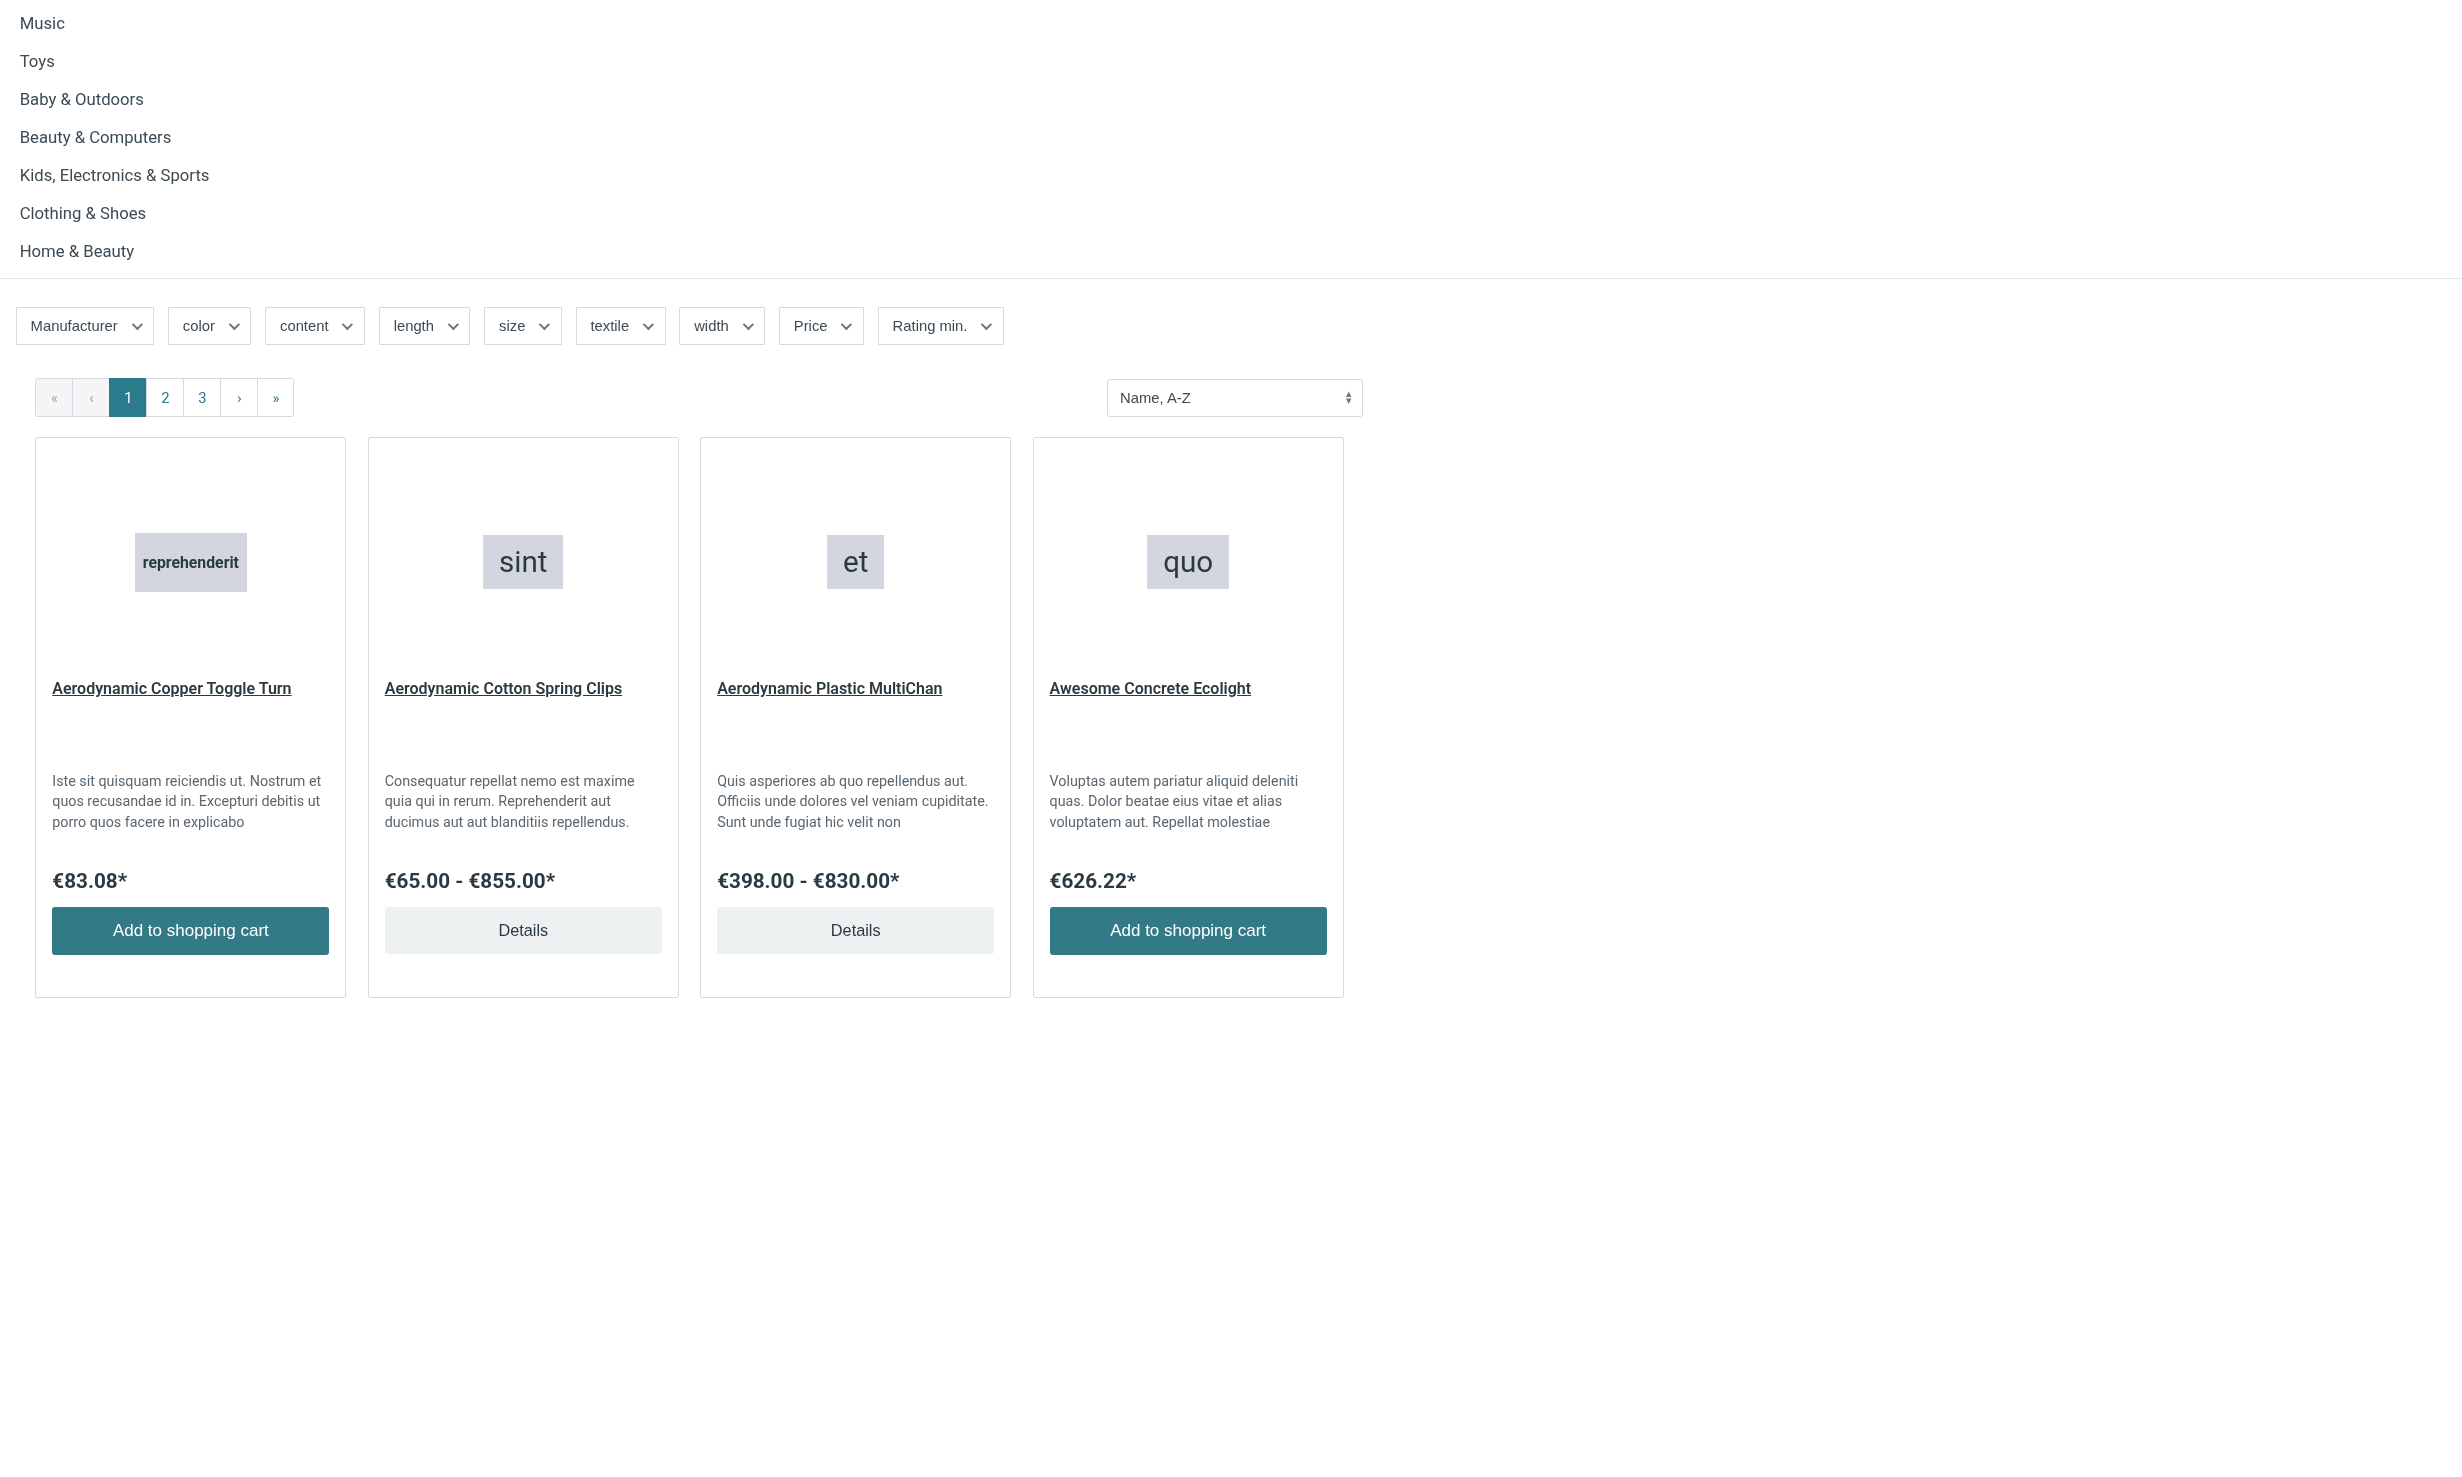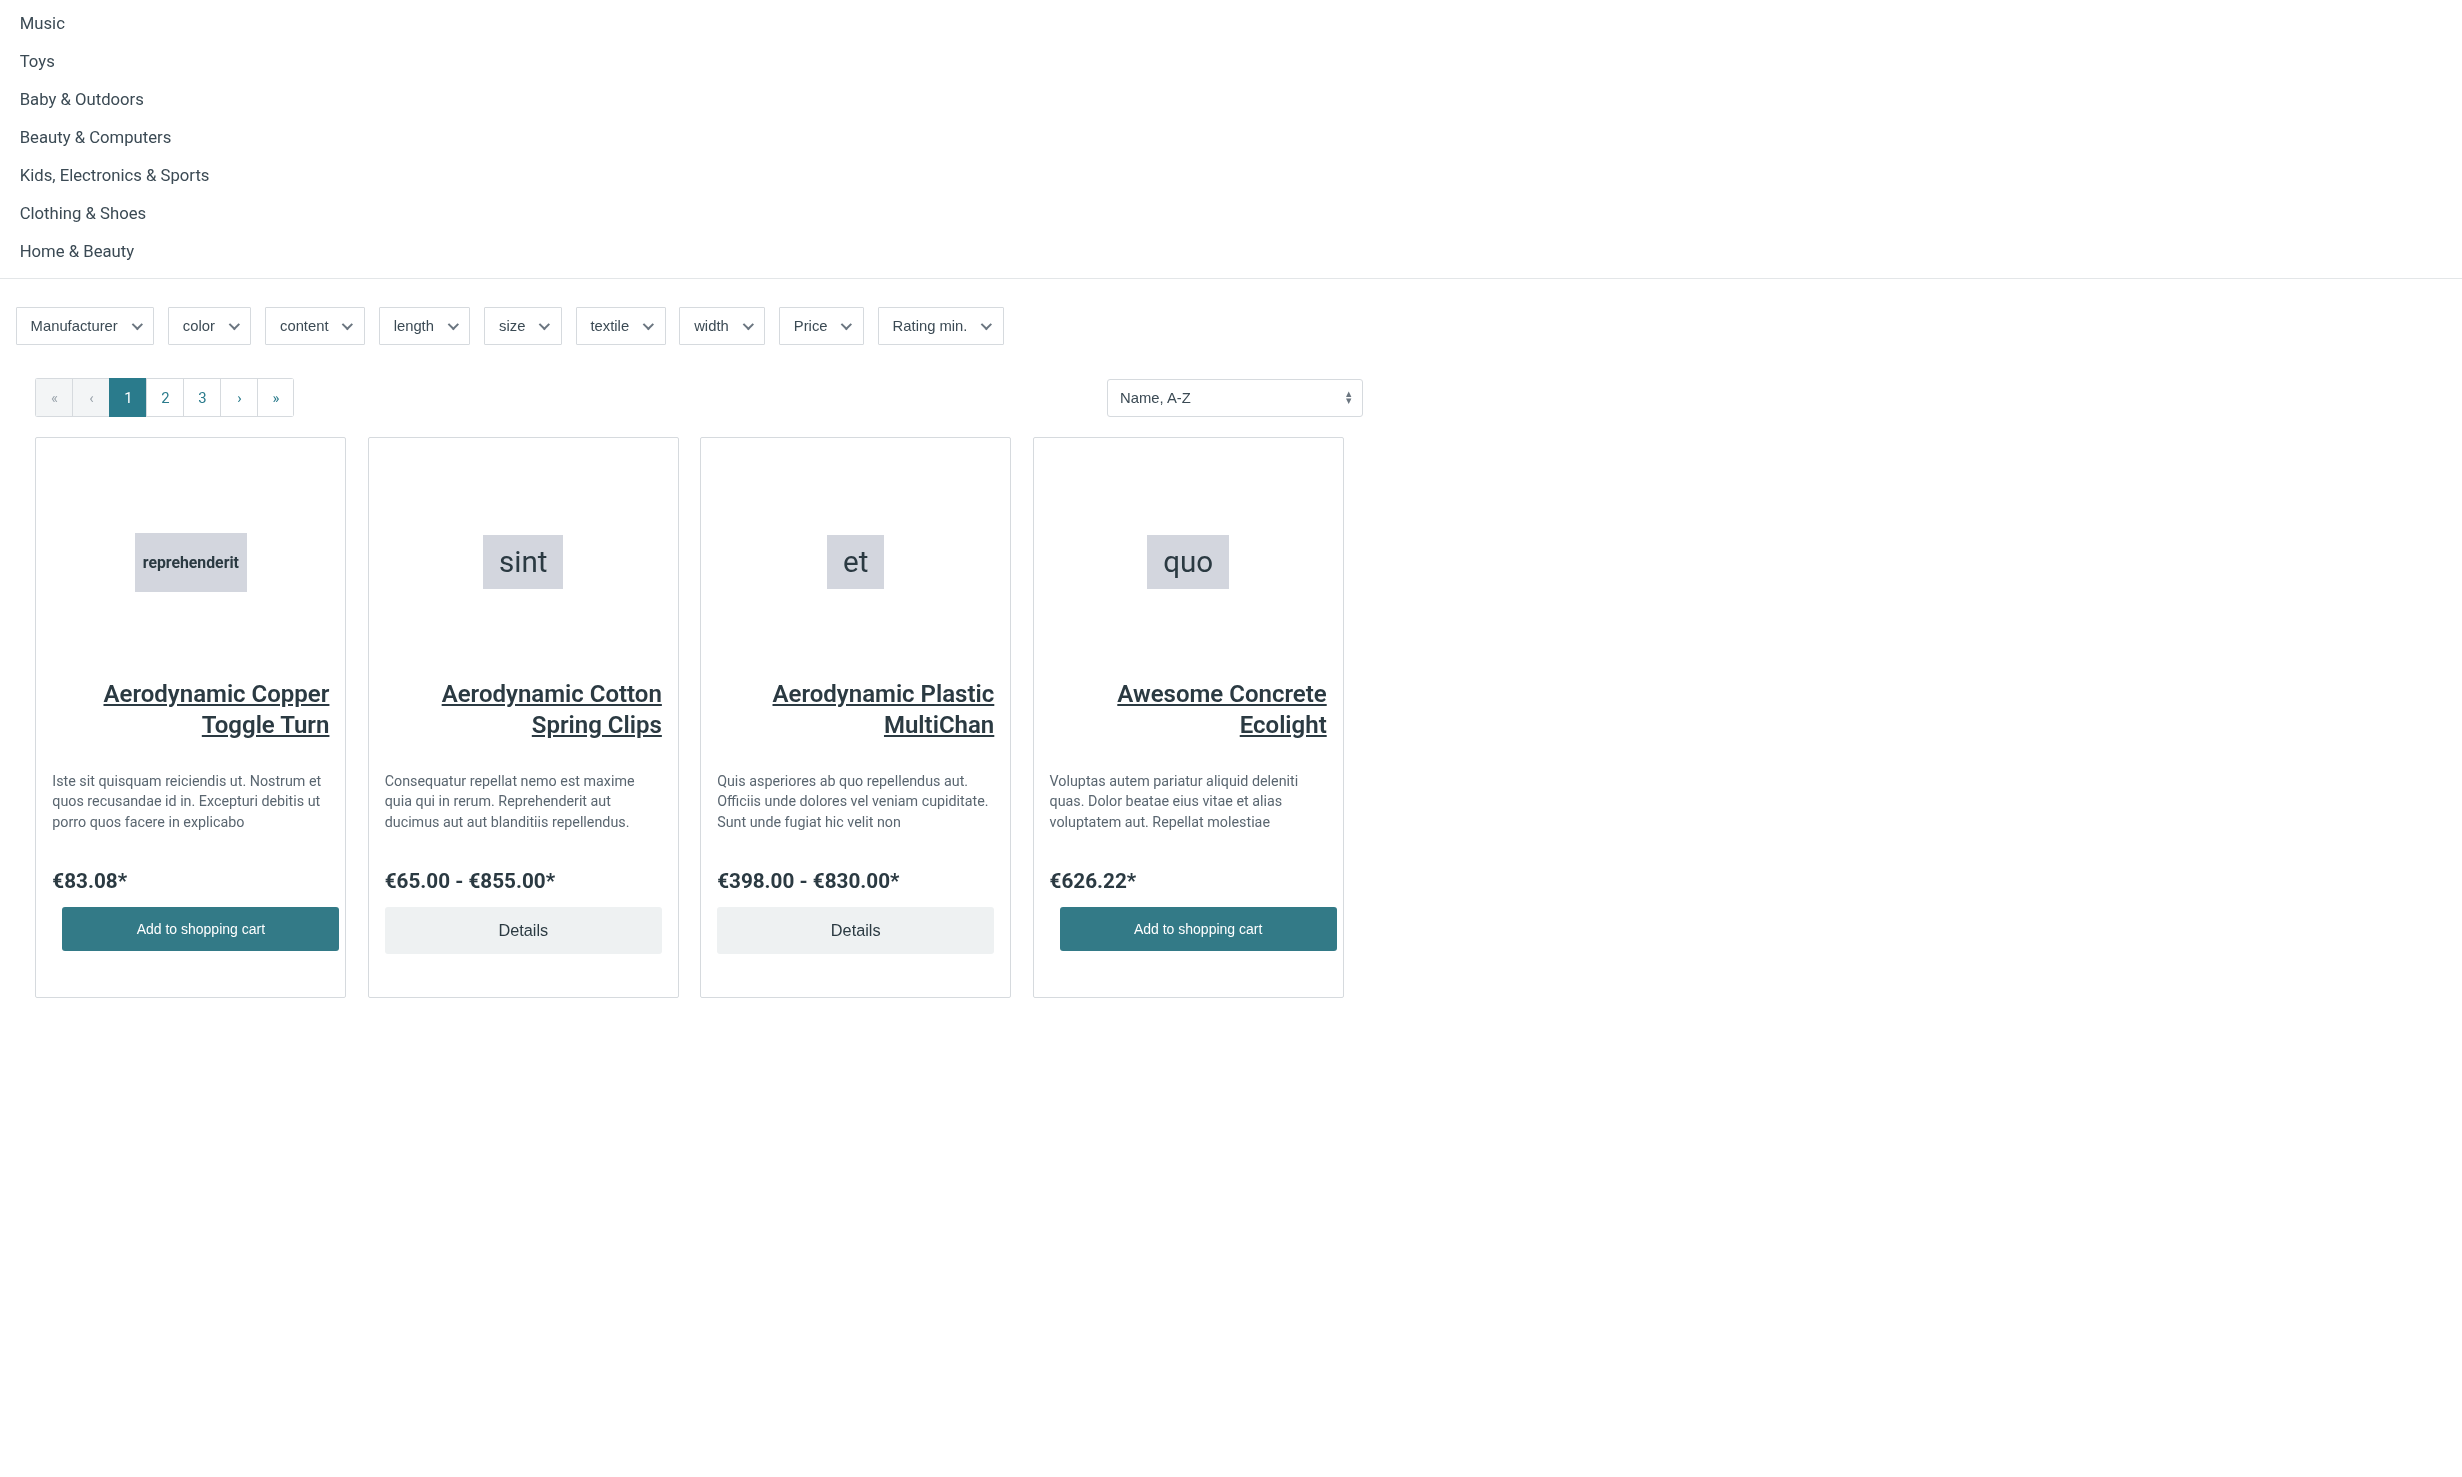--- a/index.html
+++ b/index.html
@@ -118,27 +118,26 @@
   }
   .thumb {
     background:#d3d6de;
     color:#2b3a42;
     padding:9.9px 15.8px;
     font-size:29.6px;
     display:inline-block;
   }
   .thumb.small { font-size:15.8px; padding:19.7px 7.9px;font-weight:bold; }
   .title {
-    font-size:24px;
+    font-size:16px;
     font-weight:600;
     color:#2b3a42;
     margin-top:7.9px;
     line-height:1.3;
     min-height:79px;
-    text-align:right;
   }
   .desc {
     font-size:14.3px;
     color:#5a6670;
     line-height:1.45;
     margin-top:13px;
     min-height:71px;
   }
   .price {
     font-size:20.7px;
@@ -148,24 +147,23 @@
   }
   .action {
     margin-top:13.8px;
   }
   .btn-primary {
     width:100%;
     background:#337a87;
     color:#fff;
     border:none;
     padding:13.8px 9.9px;
-    font-size:14px;
+    font-size:17px;
     border-radius:3px;
     cursor:pointer;
-    margin-left:10px;
   }
   .btn-secondary {
     width:100%;
     background:#eef1f2;
     color:#2b3a42;
     border:none;
     padding:13.8px 9.9px;
     font-size:16.3px;
     border-radius:3px;
     cursor:pointer;

